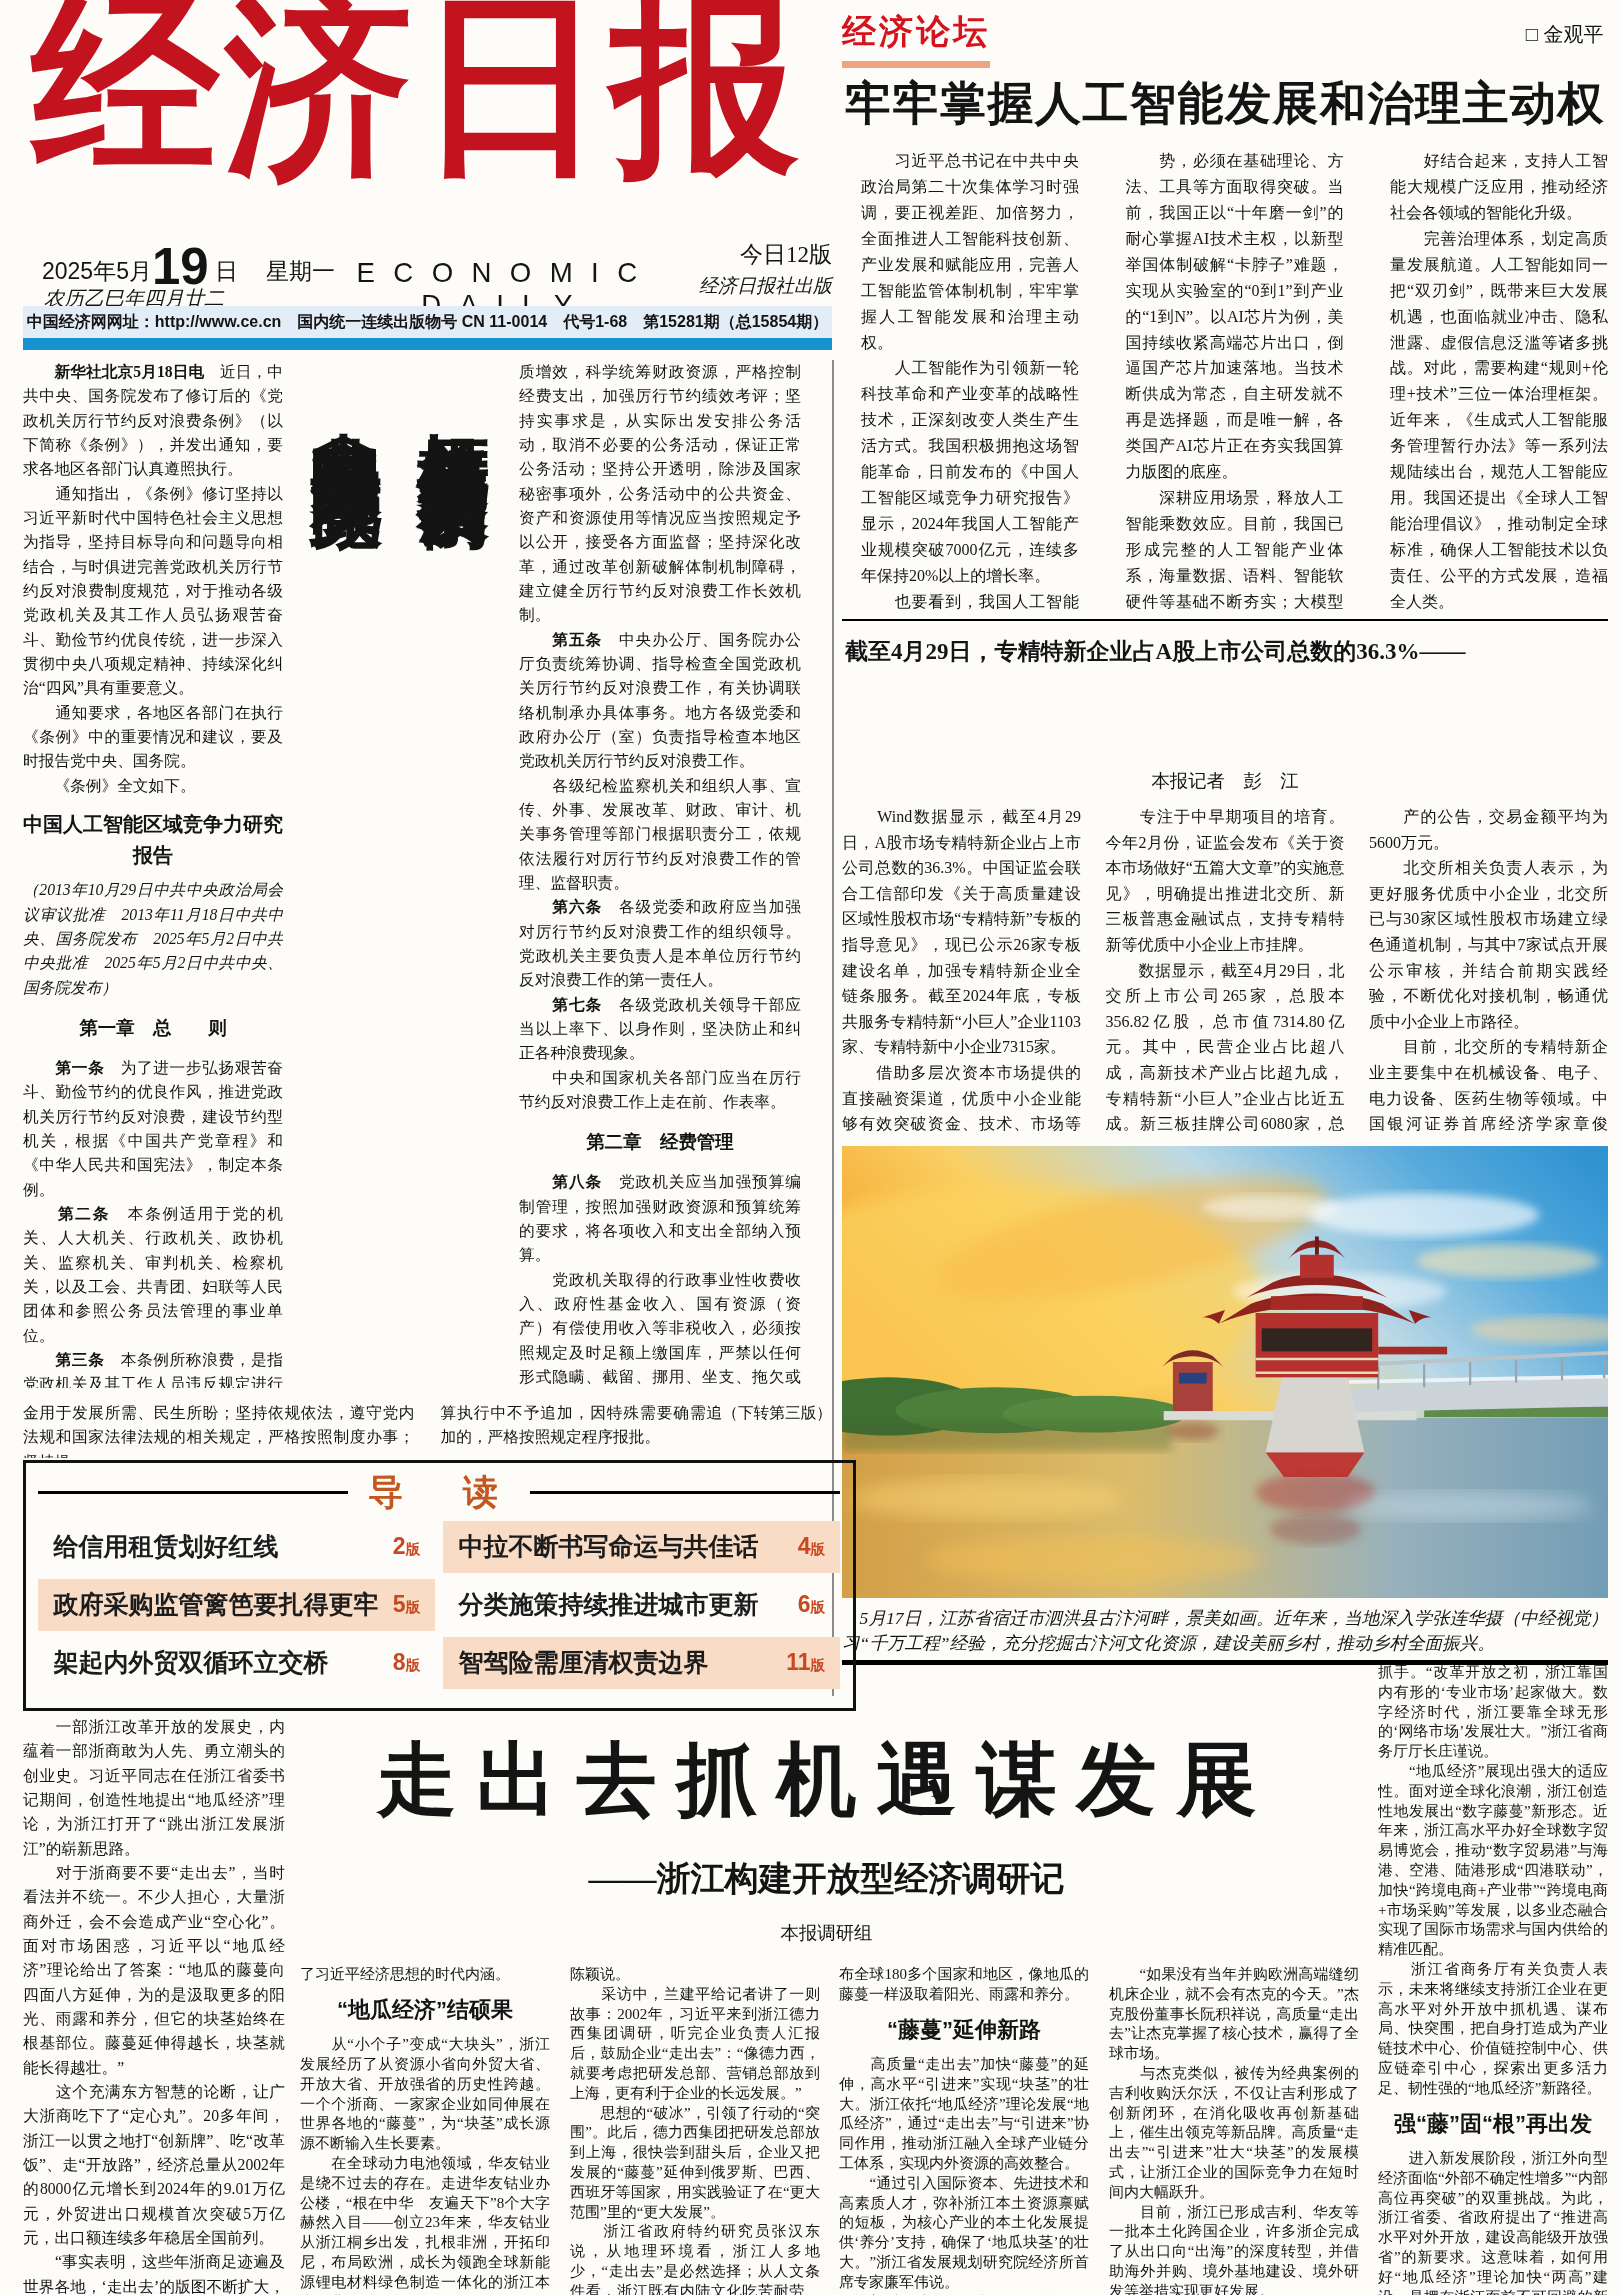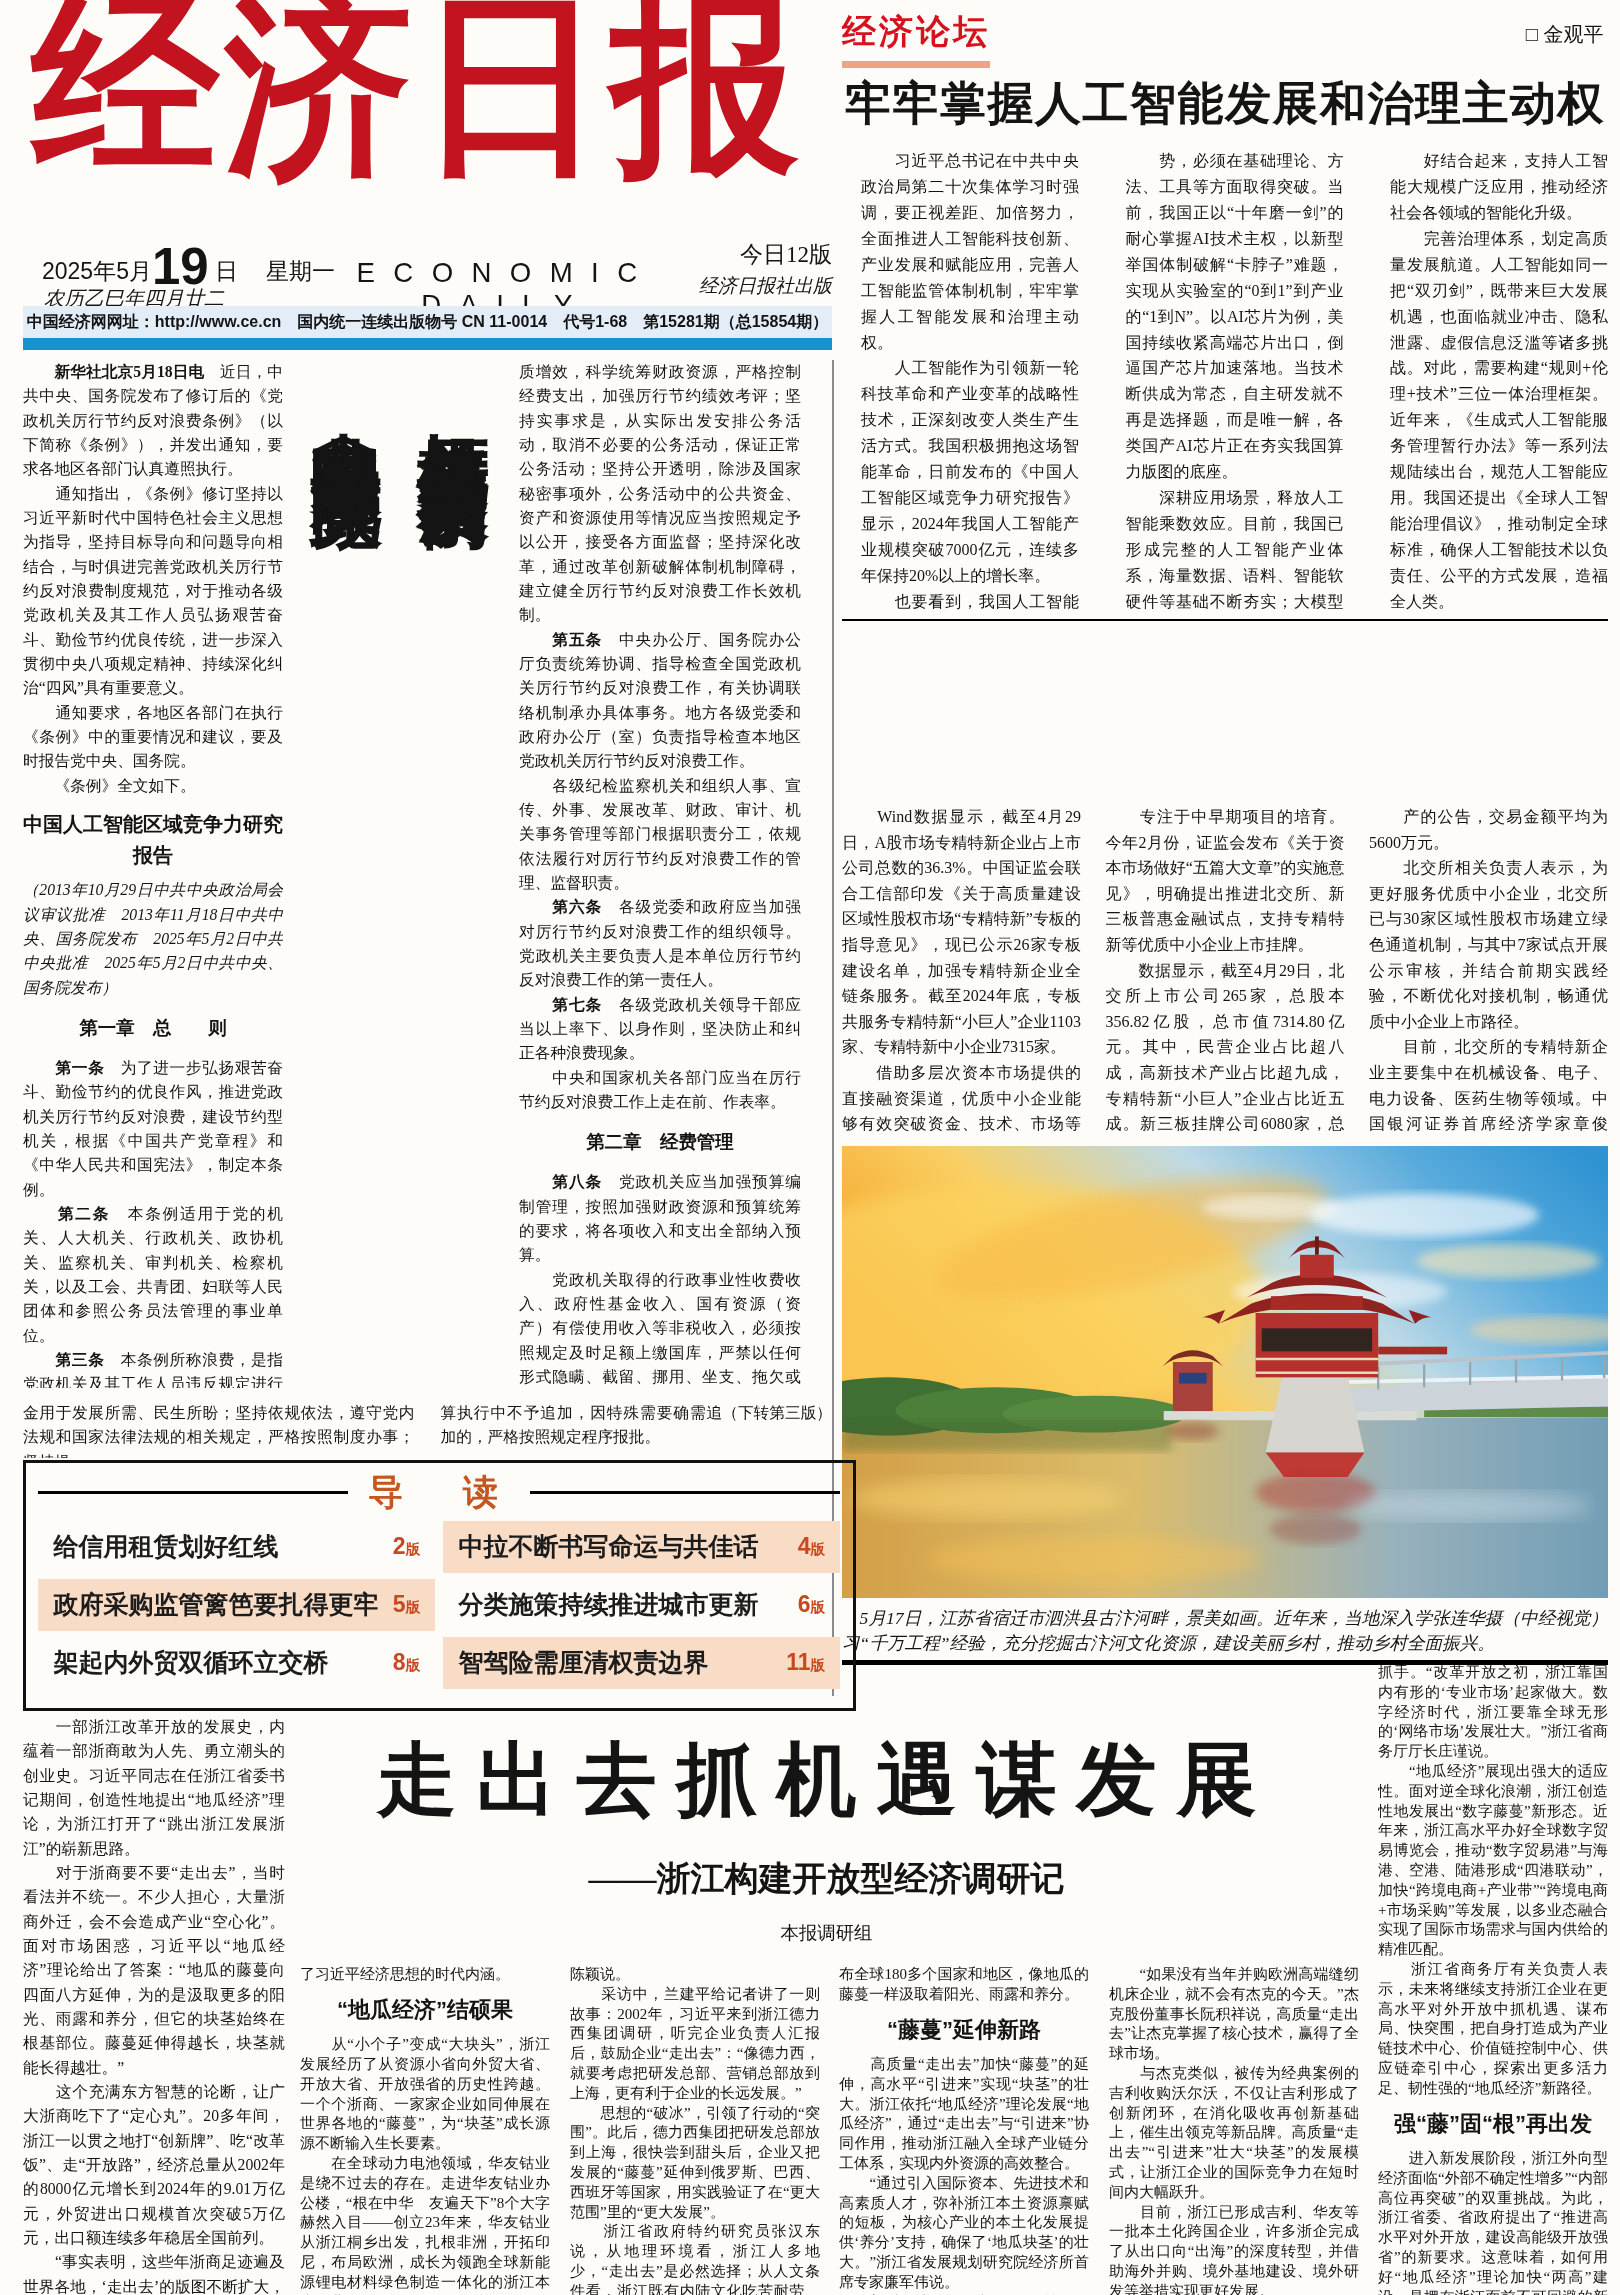--- a/index.html
+++ b/index.html
@@ -118,20 +118,22 @@
     <div class="c flow jcol">　　势，必须在基础理论、方法、工具等方面取得突破。当前，我国正以“十年磨一剑”的耐心掌握AI技术主权，以新型举国体制破解“卡脖子”难题，实现从实验室的“0到1”到产业的“1到N”。以AI芯片为例，美国持续收紧高端芯片出口，倒逼国产芯片加速落地。当技术断供成为常态，自主研发就不再是选择题，而是唯一解，各类国产AI芯片正在夯实我国算力版图的底座。
 　　深耕应用场景，释放人工智能乘数效应。目前，我国已形成完整的人工智能产业体系，海量数据、语料、智能软硬件等基础不断夯实；大模型已在电力等行业加快落地，在生产制造、运营管理等环节提质增效。改造千行百业的同时，更要把人工智能同产业升级、民生改善更</div>
     <div class="c flow jcol">　　好结合起来，支持人工智能大规模广泛应用，推动经济社会各领域的智能化升级。
 　　完善治理体系，划定高质量发展航道。人工智能如同一把“双刃剑”，既带来巨大发展机遇，也面临就业冲击、隐私泄露、虚假信息泛滥等诸多挑战。对此，需要构建“规则+伦理+技术”三位一体治理框架。近年来，《生成式人工智能服务管理暂行办法》等一系列法规陆续出台，规范人工智能应用。我国还提出《全球人工智能治理倡议》，推动制定全球标准，确保人工智能技术以负责任、公平的方式发展，造福全人类。
 　　从算力基建到算法突破，从场景创新到规则引领，中国正以系统思维把握人工智能发展的时与势。站在智能革命的历史关口，我们有信心也有能力牢牢掌握人工智能发展和治理主动权。</div>
   </div>
 </div>
 <div class="abs hrule"></div>
 
 <div class="abs capital" style="height:505px;">
+  <div class="cap-kicker">截至4月29日，专精特新企业占A股上市公司总数的36.3%——</div>
+  <div class="cap-byline">本报记者　彭　江</div>
   <div class="cap-cols">
     <div class="c jcol">
       <div class="flow">　　Wind数据显示，截至4月29日，A股市场专精特新企业占上市公司总数的36.3%。中国证监会联合工信部印发《关于高质量建设区域性股权市场“专精特新”专板的指导意见》，现已公示26家专板建设名单，加强专精特新企业全链条服务。截至2024年底，专板共服务专精特新“小巨人”企业1103家、专精特新中小企业7315家。
 　　借助多层次资本市场提供的直接融资渠道，优质中小企业能够有效突破资金、技术、市场等方面的限制，加速成长。</div>
 
     </div>
     <div class="c flow jcol">　　专注于中早期项目的培育。今年2月份，证监会发布《关于资本市场做好“五篇大文章”的实施意见》，明确提出推进北交所、新三板普惠金融试点，支持专精特新等优质中小企业上市挂牌。
 　　数据显示，截至4月29日，北交所上市公司265家，总股本356.82亿股，总市值7314.80亿元。其中，民营企业占比超八成，高新技术产业占比超九成，专精特新“小巨人”企业占比近五成。新三板挂牌公司6080家，总股本4557.95亿股，总市值2.21万亿元。北交所265家上市公司累计发行融资超500亿元，平均每家2亿元，规模不大但惠及面广，“量体裁衣”适合中小企业发展特点和资金需求。
 　　在并购重组方面，截至2024年底，北交所上市公司累计披露120单购买资</div>
     <div class="c flow jcol">　　产的公告，交易金额平均为5600万元。

